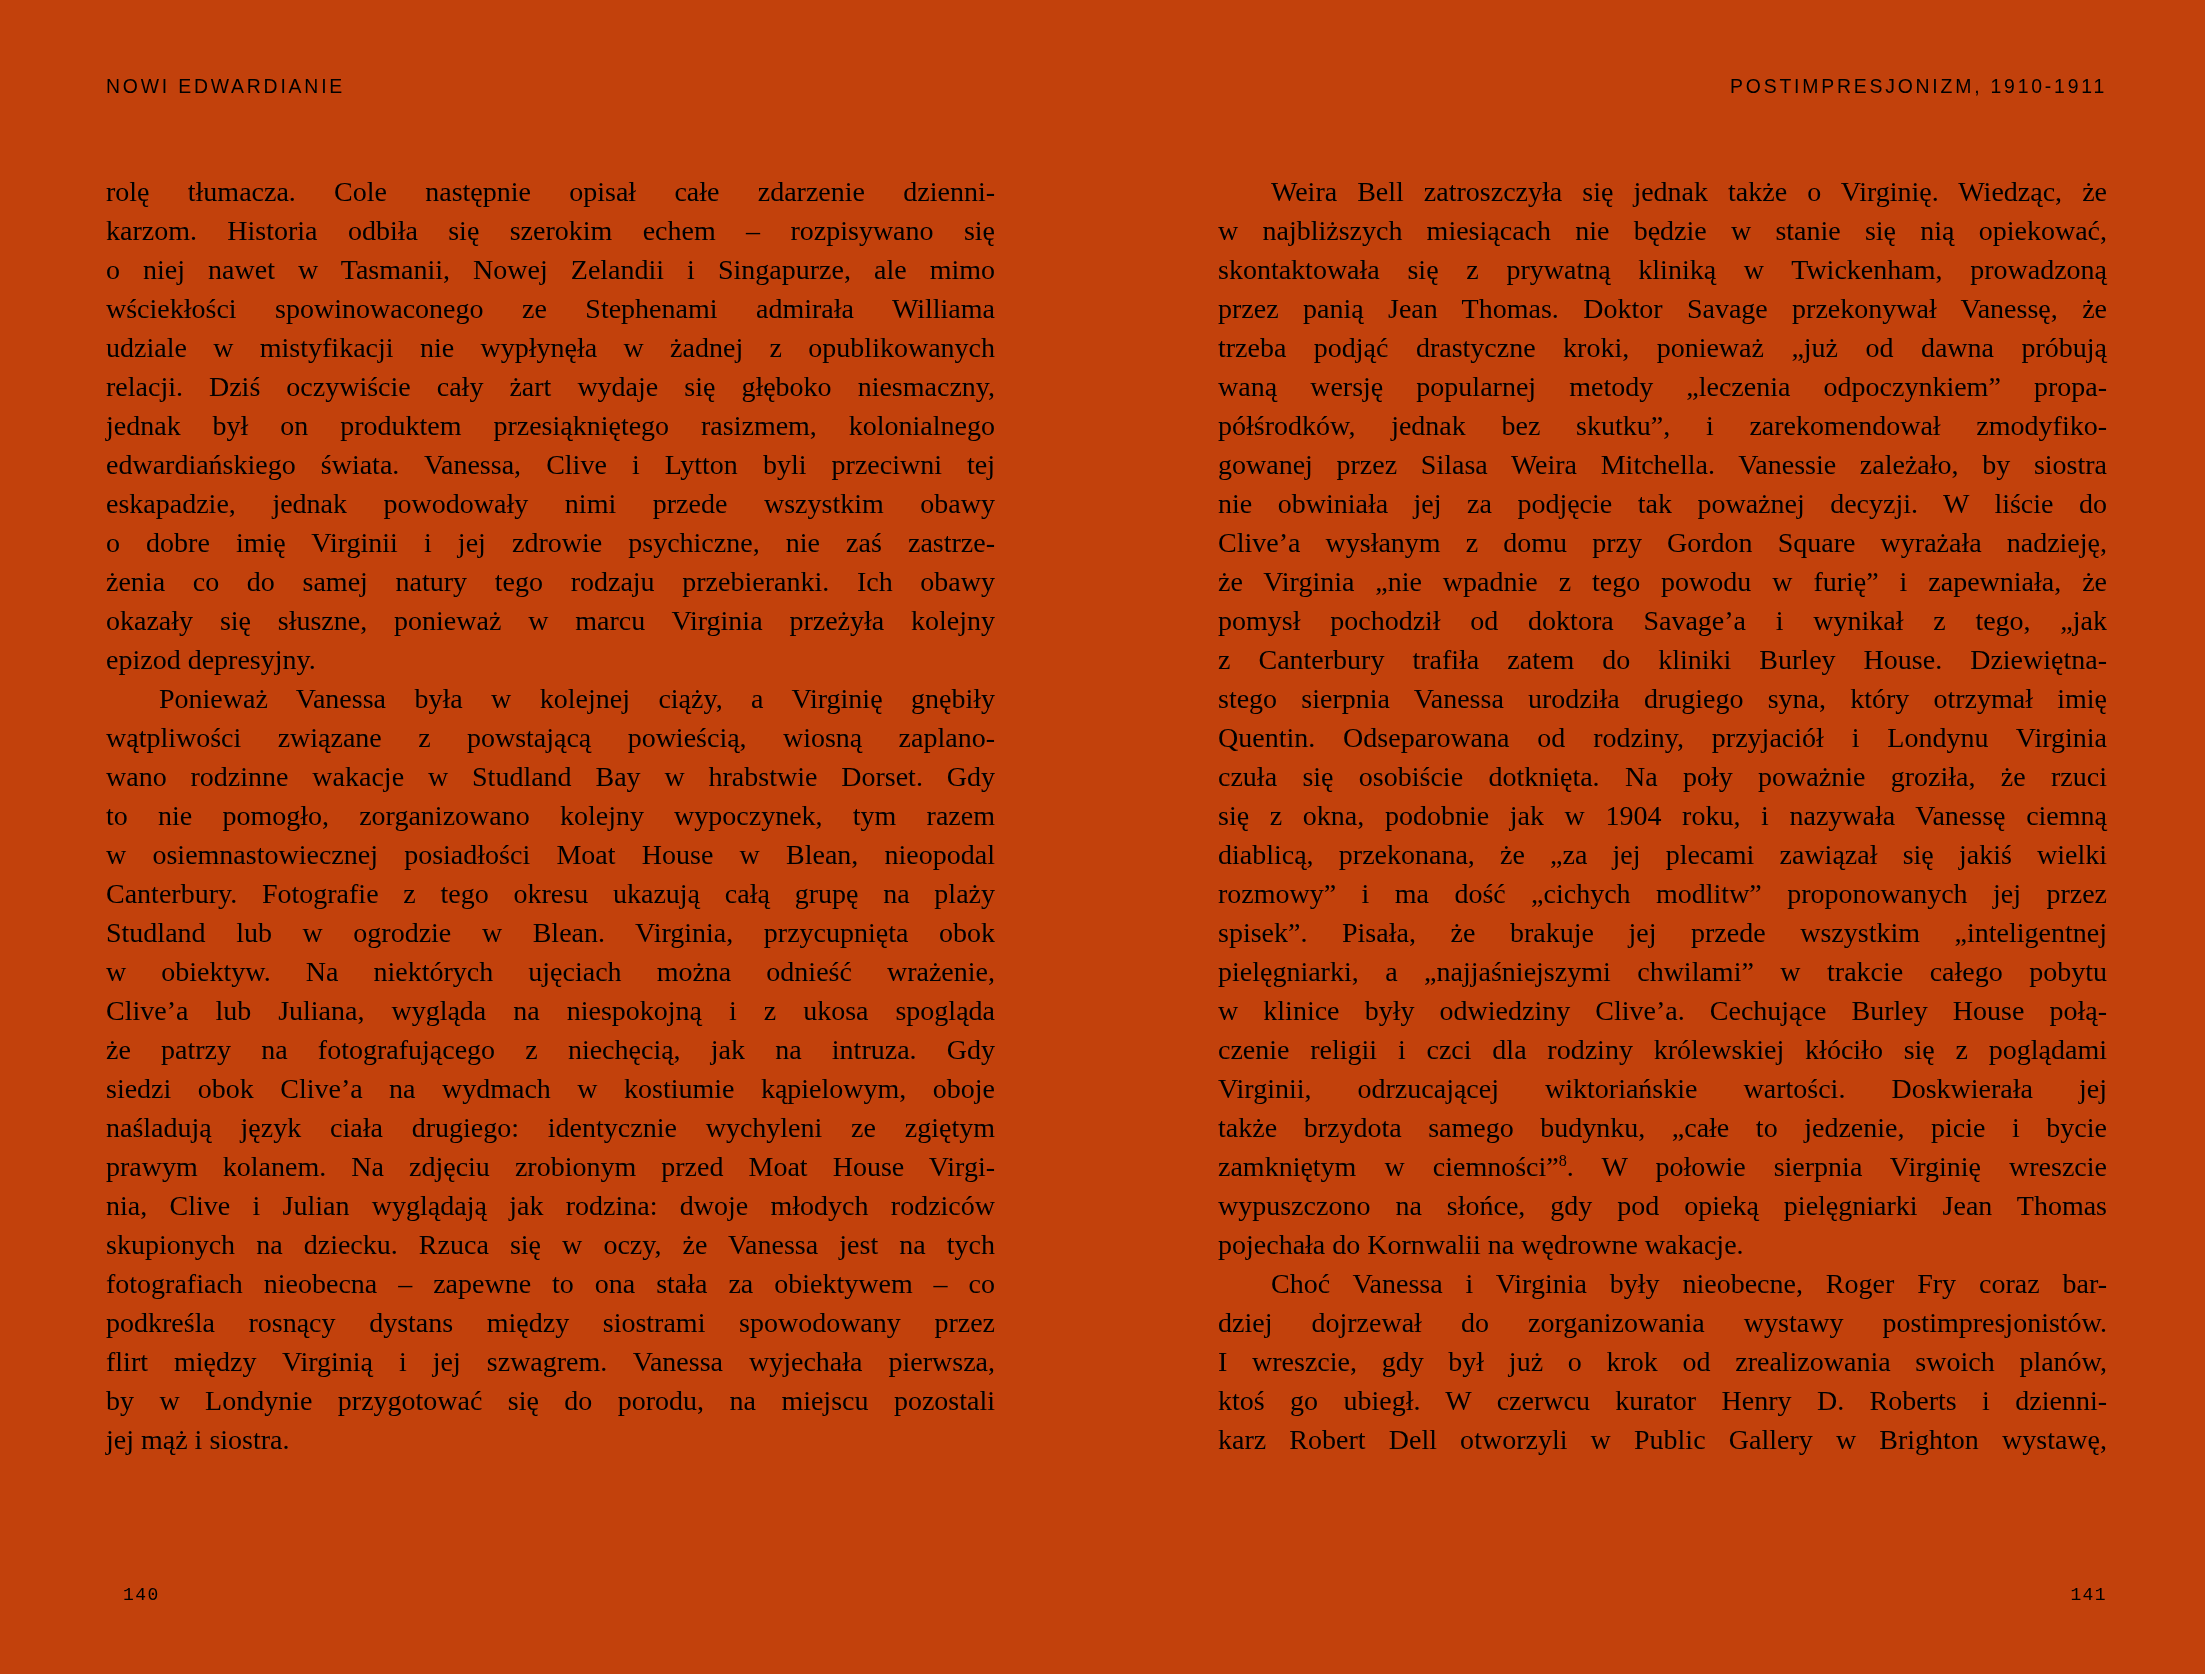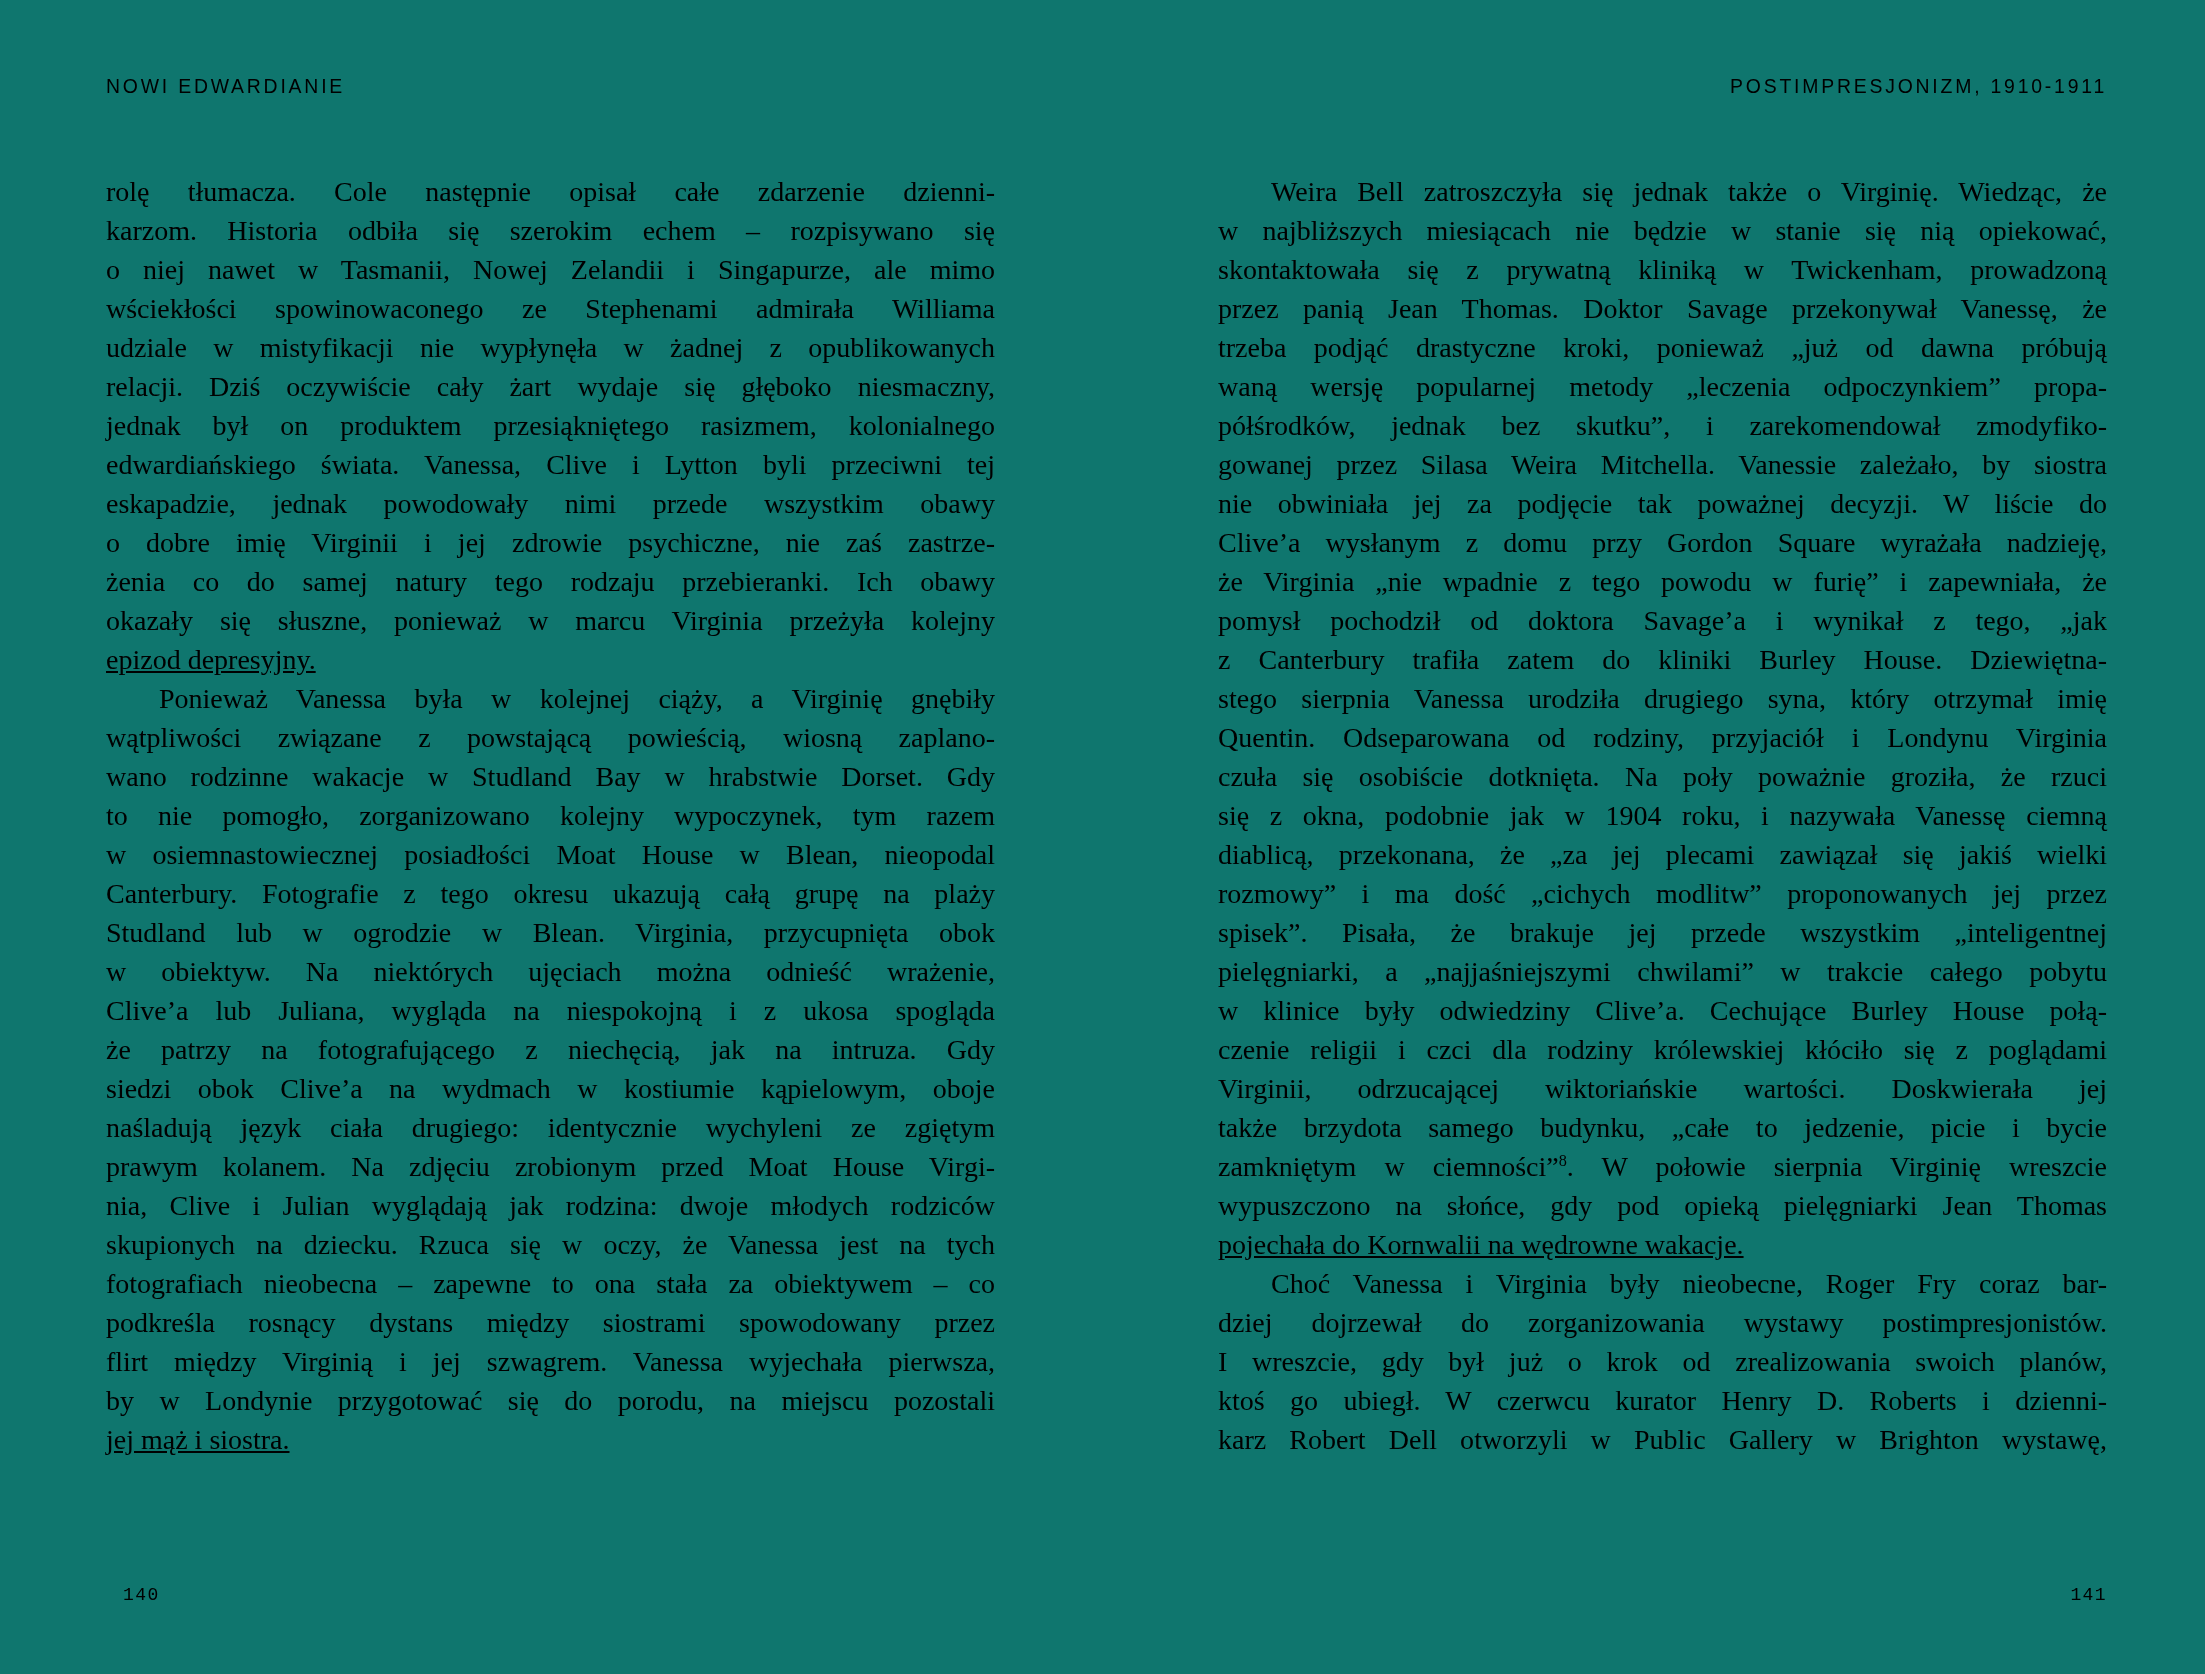--- a/index.html
+++ b/index.html
@@ -4,21 +4,21 @@
 <style>
   html, body { margin: 0; padding: 0; }
   body {
     width: 2205px;
     height: 1674px;
     background: #ffffff;
     position: relative;
     font-family: "Liberation Serif", "DejaVu Serif", serif;
     color: #000;
   }
-  .spread { position: absolute; inset: 0; background: #0f766e; }
+  .spread { position: absolute; inset: 0; background: #c2410c; }
   .page { position: absolute; top: 0; height: 1674px; width: 889px; }
   .page.left  { left: 106px; }
   .page.right { left: 1210px; margin-left: 8px; }
 
   .running-header {
     position: absolute;
     top: 75px; left: 0; right: 0;
     font-family: "Liberation Sans", "DejaVu Sans", sans-serif;
     font-size: 19.4px;
     font-weight: 400;
@@ -31,21 +31,21 @@
   .body-text { position: absolute; top: 172px; left: 0; right: 0; }
 
   .para { margin: 0; padding: 0; }
   .line {
     font-size: 28px;
     line-height: 39px;
     text-align: justify;
     text-align-last: justify;
     color: #000;
   }
-  .line.last  { text-align-last: left; text-decoration: underline; }
+  .line.last  { text-align-last: left; }
   .line.first { text-indent: 53px; }
 
   sup {
     font-size: 0.58em;
     line-height: 0;
     vertical-align: super;
   }
 
   .page-number {
     position: absolute;

